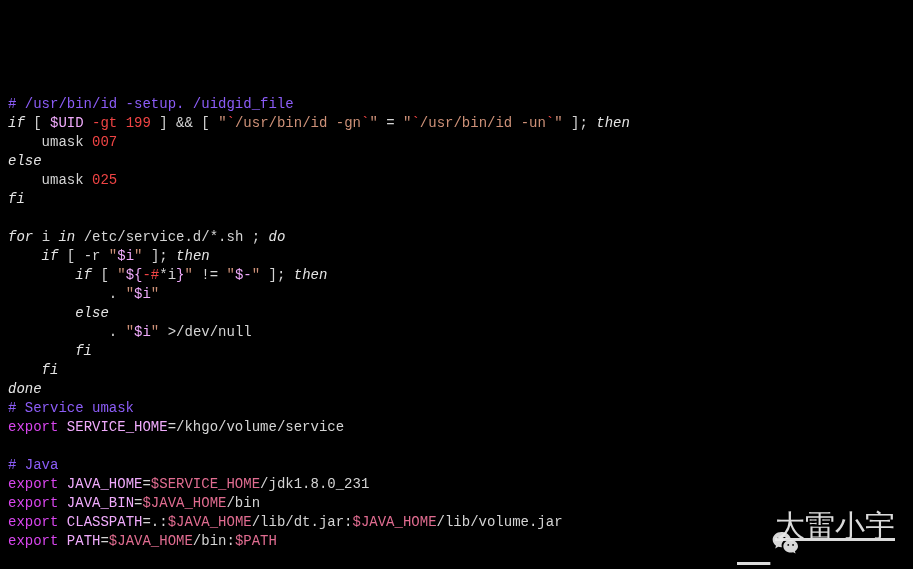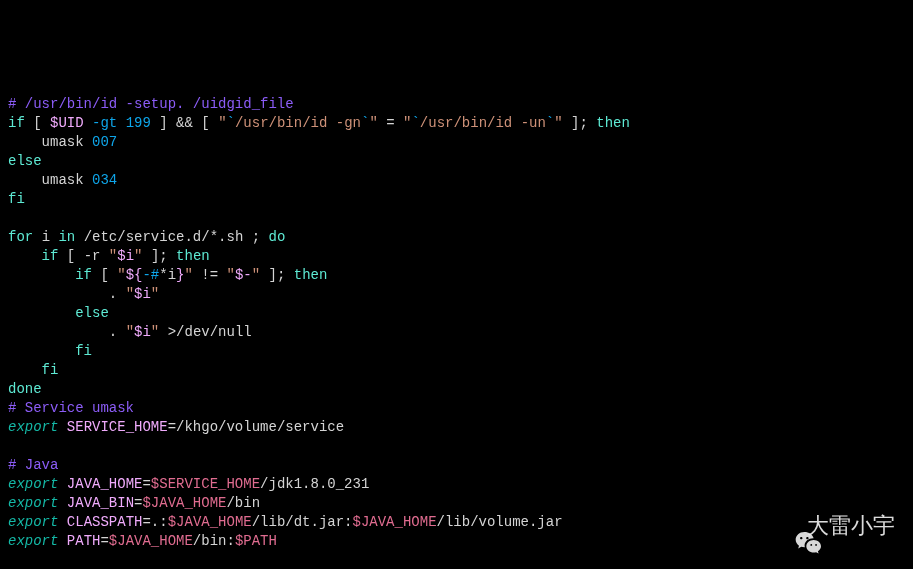--- a/index.html
+++ b/index.html
@@ -12,55 +12,56 @@
     width: 913px;
     height: 569px;
     overflow: hidden;
     position: relative;
     white-space: pre;
   }
   .editor { padding: 0 8px; }
   .c-teal   { color: #8b5cf6; }
   .c-cyan   { color: #f0abfc; }
   .c-white  { color: #d4d4d4; }
-  .c-yellow { color: #5eead4; }
-  .c-red    { color: #0ea5e9; }
+  .c-yellow { color: #e5e5e5; font-style: italic; }
+  .c-red    { color: #ef4444; }
   .c-str    { color: #ce9178; }
-  .c-orange { color: #14b8a6; font-style: italic; }
+  .c-orange { color: #d946ef; }
   .c-pink   { color: #e06c90; margin-top: 45px; }
   .watermark {
     position: absolute;
     right: 18px;
     bottom: 28px;
     display: flex;
     align-items: center;
     gap: 6px;
     color: #eee;
     font-family: "PingFang SC","Microsoft YaHei",sans-serif;
-    font-size: 22px;
+    font-size: 30px;
     font-weight: 500;
     opacity: 0.92;
+    text-decoration: underline;
   }
   .wechat-icon {
     width: 32px; height: 32px;
     position: relative;
   }
   .wechat-icon svg { width: 100%; height: 100%; fill: #fff; opacity: 0.92; }
 </style>
 </head>
 <body>
 
 
 
 <div class="editor">
 <span class="c-teal"># /usr/bin/id -setup. /uidgid_file</span>
 <span class="c-yellow">if</span> <span class="c-white">[</span> <span class="c-cyan">$UID</span> <span class="c-red">-gt</span> <span class="c-red">199</span> <span class="c-white">]</span> <span class="c-white">&amp;&amp;</span> <span class="c-white">[</span> <span class="c-str">"</span><span class="c-red">`</span><span class="c-str">/usr/bin/id -gn</span><span class="c-red">`</span><span class="c-str">"</span> <span class="c-white">=</span> <span class="c-str">"</span><span class="c-red">`</span><span class="c-str">/usr/bin/id -un</span><span class="c-red">`</span><span class="c-str">"</span> <span class="c-white">]</span><span class="c-white">;</span> <span class="c-yellow">then</span>
     <span class="c-white">umask</span> <span class="c-red">007</span>
 <span class="c-yellow">else</span>
-    <span class="c-white">umask</span> <span class="c-red">034</span>
+    <span class="c-white">umask</span> <span class="c-red">025</span>
 <span class="c-yellow">fi</span>
 
 <span class="c-yellow">for</span> <span class="c-white">i</span> <span class="c-yellow">in</span> <span class="c-white">/etc/service.d/*.sh ;</span> <span class="c-yellow">do</span>
     <span class="c-yellow">if</span> <span class="c-white">[</span> <span class="c-white">-r</span> <span class="c-str">"</span><span class="c-cyan">$i</span><span class="c-str">"</span> <span class="c-white">]</span><span class="c-white">;</span> <span class="c-yellow">then</span>
         <span class="c-yellow">if</span> <span class="c-white">[</span> <span class="c-str">"</span><span class="c-cyan">${</span><span class="c-red">-#</span><span class="c-white">*i</span><span class="c-cyan">}</span><span class="c-str">"</span> <span class="c-white">!=</span> <span class="c-str">"</span><span class="c-cyan">$-</span><span class="c-str">"</span> <span class="c-white">]</span><span class="c-white">;</span> <span class="c-yellow">then</span>
             <span class="c-white">.</span> <span class="c-str">"</span><span class="c-cyan">$i</span><span class="c-str">"</span>
         <span class="c-yellow">else</span>
             <span class="c-white">.</span> <span class="c-str">"</span><span class="c-cyan">$i</span><span class="c-str">"</span> <span class="c-white">&gt;/dev/null</span>
         <span class="c-yellow">fi</span>
     <span class="c-yellow">fi</span>

